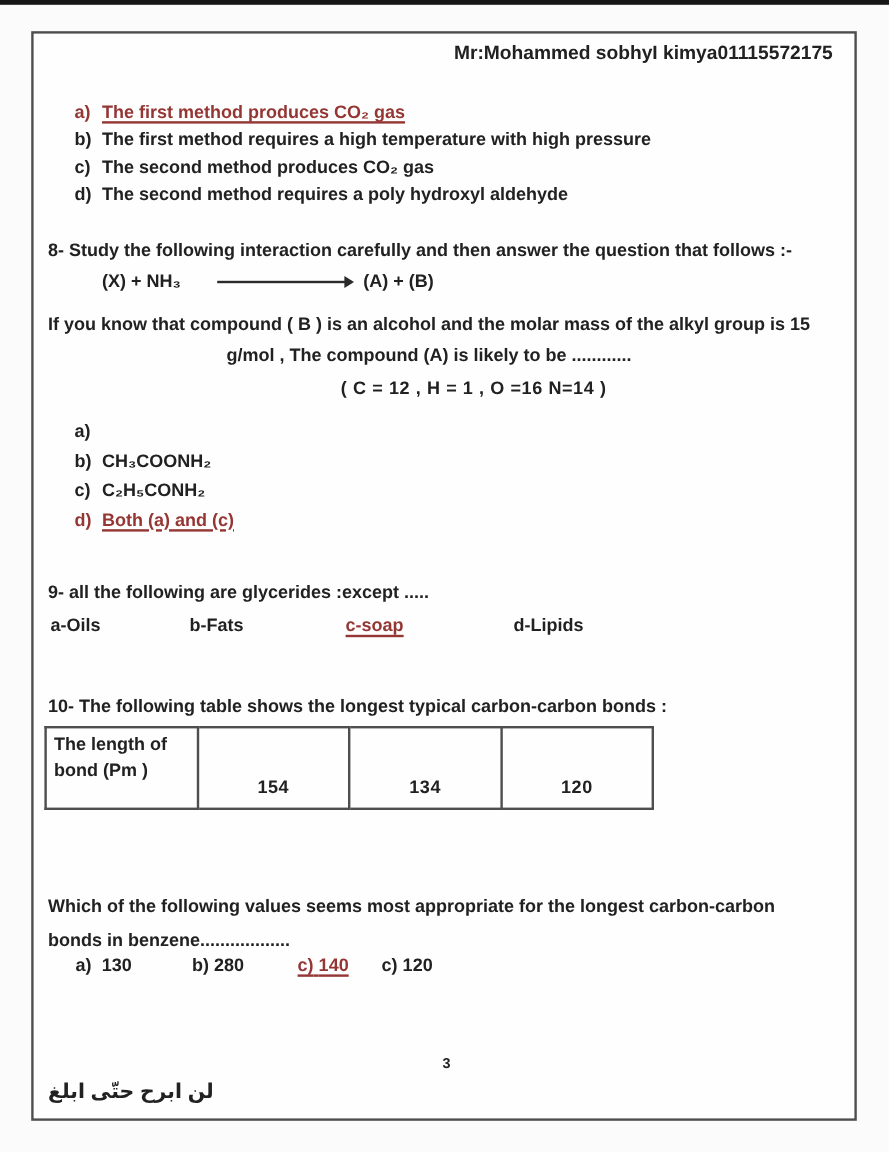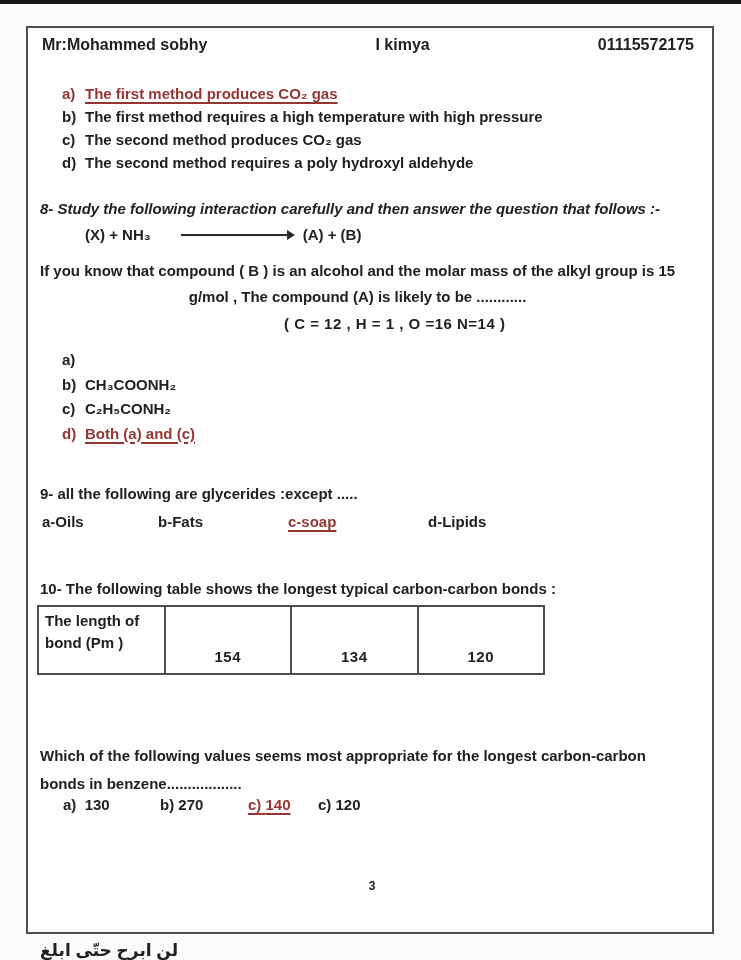--- a/index.html
+++ b/index.html
@@ -14,28 +14,28 @@
   }
   #topbar { position:absolute; top:0; left:0; width:741px; height:4px; background:#161616; }
   #frame {
     position:absolute; left:26px; top:26px; width:688px; height:908px;
     border:2px solid #4e4e4e; background:#fefefe;
   }
   .abs { position:absolute; white-space:nowrap; }
   .red { color:#943634; }
   .u { text-decoration:underline; text-decoration-thickness:1.5px; text-underline-offset:3px; }
 
-  .header { position:absolute; top:8px; left:14px; width:652px; display:flex; justify-content:space-between; font-size:16px;gap:48px; }
+  .header { position:absolute; top:8px; left:14px; width:652px; display:flex; justify-content:flex-end; font-size:16px; }
 
   .opts { position:absolute; font-size:15px; }
   .opt { display:flex; }
   .opt .m { width:23px; flex:none; }
 
   #opts1 { top:54px; left:34px; line-height:23px; }
-  #q8h  { top:172px; left:12px; font-size:15px;font-style:italic; }
+  #q8h  { top:172px; left:12px; font-size:15px; }
   #reaction { top:198px; left:57px; font-size:15px; display:flex; align-items:center; }
   #reaction .lhs { margin-right:30px; }
   #reaction .rhs { margin-left:10px;text-align:right; }
   .arrow { position:relative; width:112px; height:2px; background:#2a2a2a; display:inline-block; }
   .arrow:after {
     content:""; position:absolute; right:-2px; top:-4px;
     border-left:8px solid #2a2a2a; border-top:5px solid transparent; border-bottom:5px solid transparent;
   }
   #q8body { top:230px; left:12px; font-size:15px; line-height:26px;text-align:center; }
   #consts { top:287px; left:256px; font-size:15px; letter-spacing:.5px; }
@@ -52,21 +52,21 @@
   #bondtable td { border:2px solid #4e4e4e; }
   #bondtable tr:nth-child(1) td { height:68px; }
   #bondtable tr:nth-child(2) td { height:62px; }
   td.tl { text-align:left; vertical-align:top; padding:3px 4px 0 6px; line-height:22px; white-space:normal; }
   td.tc { text-align:center; vertical-align:bottom; padding-bottom:8px; letter-spacing:.5px; }
 
   #q10body { top:714px; left:12px; font-size:15px; line-height:28px; }
   .q10opt { top:768px; font-size:15px; }
 
   #pagenum { top:851px; left:0; width:688px; text-align:center; font-size:12px; }
-  #arabic { top:872px; left:12px; font-size:17px; direction:rtl;margin-top:40px; }
+  #arabic { top:872px; left:12px; font-size:17px; direction:rtl; }
 </style>
 </head>
 <body>
 
 <div id="topbar"></div>
 
 <div id="frame">
 
   <div class="header">
     <span>Mr:Mohammed sobhy</span>
@@ -145,20 +145,20 @@
     </tr>
   </tbody>
     </table>
 
   <div id="q10body" class="abs">
     <div>Which of the following values seems most appropriate for the longest carbon-carbon</div>
     <div>bonds in benzene..................</div>
   </div>
 
   <span class="abs q10opt" style="left:35px;"><span>a)</span>&nbsp;&nbsp;<span>130</span></span>
-  <span class="abs q10opt" style="left:132px;"><span>b)</span>&nbsp;<span>270</span></span>
+  <span class="abs q10opt" style="left:132px;"><span>b)</span>&nbsp;<span>280</span></span>
   <span class="abs q10opt red u" style="left:220px;"><span>c)</span>&nbsp;<span>140</span></span>
   <span class="abs q10opt" style="left:290px;"><span>c)</span>&nbsp;<span>120</span></span>
 
   <div id="pagenum" class="abs">3</div>
   <div id="arabic" class="abs">لن ابرح حتّى ابلغ</div>
 
 </div>
 
 </body></html>

